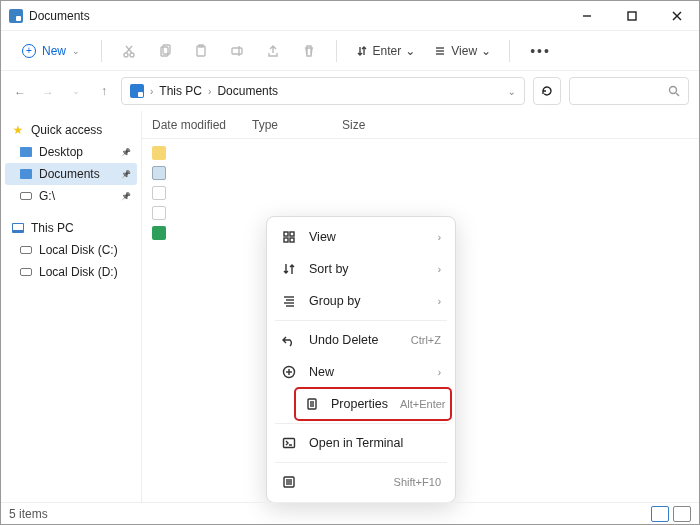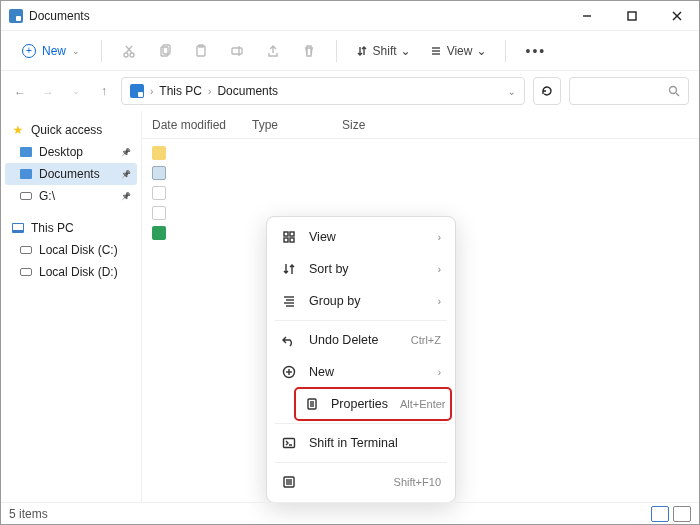--- a/index.html
+++ b/index.html
@@ -161,21 +161,21 @@
         <path d="M3 4 h8 M5 4 v7 M9 4 v7 M4 4 l1 8 h4 l1 -8 M5 4 V2 h4 v2"></path>
       </svg>
     </div>
   <div class="tool-sep"></div>
   <div class="sortview">
     <span class="ic">
         <svg width="12" height="12" viewBox="0 0 12 12">
           <path d="M4 2 v8 M2 8 l2 2 l2 -2 M8 10 V2 M6 4 l2 -2 l2 2"></path>
         </svg>
       </span>
-    <span>Shift</span>
+    <span>Enter</span>
     <span class="chev">⌄</span>
   </div>
   <div class="sortview">
     <span class="ic">
         <svg width="12" height="12" viewBox="0 0 12 12">
           <line x1="2" y1="3" x2="10" y2="3"></line>
           <line x1="2" y1="6" x2="10" y2="6"></line>
           <line x1="2" y1="9" x2="10" y2="9"></line>
         </svg>
       </span>
@@ -378,21 +378,21 @@
       <span class="shortcut">Alt+Enter</span>
     </div>
   <div class="cm-sep"></div>
   <div class="cm-item">
       <span class="ic">
         <svg width="14" height="14" viewBox="0 0 14 14">
           <rect x="1.5" y="2.5" width="11" height="9" rx="1"></rect>
           <path d="M4 5 l2 2 l-2 2 M7 9 h3"></path>
         </svg>
       </span>
-      <span>Shift in Terminal</span>
+      <span>Open in Terminal</span>
     </div>
   <div class="cm-sep"></div>
   <div class="cm-item">
       <span class="ic">
         <svg width="14" height="14" viewBox="0 0 14 14">
           <rect x="2" y="2" width="10" height="10" rx="1"></rect>
           <line x1="4" y1="5" x2="10" y2="5"></line>
           <line x1="4" y1="7" x2="10" y2="7"></line>
           <line x1="4" y1="9" x2="10" y2="9"></line>
         </svg>

